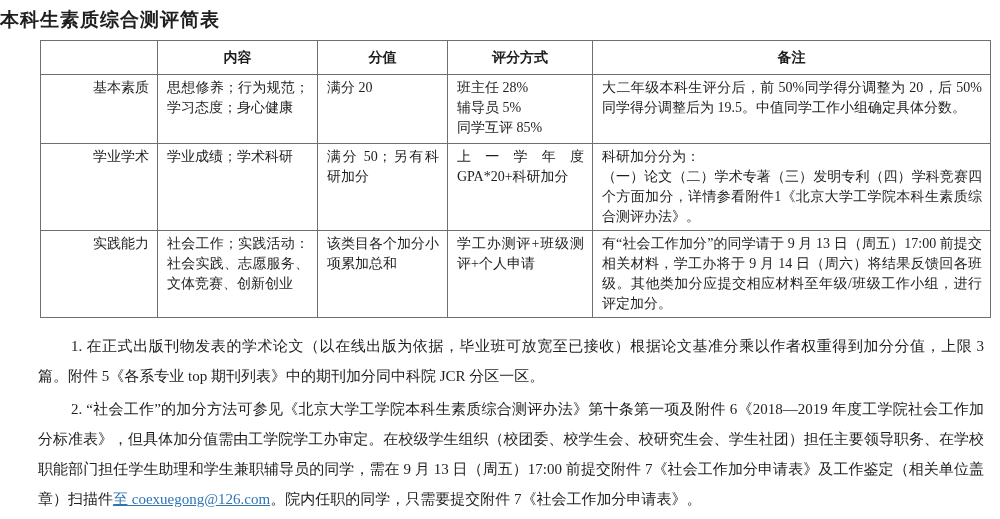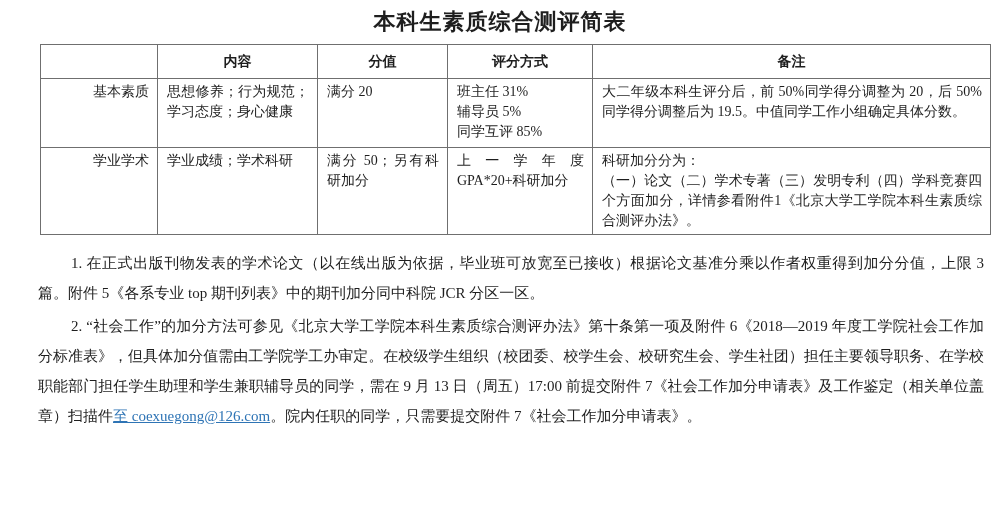--- a/index.html
+++ b/index.html
@@ -5,22 +5,22 @@
   html,body { margin:0; padding:0; background:#ffffff; }
   body {
     width:1000px; height:519px; overflow:hidden;
     font-family:"Liberation Serif","DejaVu Serif",serif;
     color:#1e1e1e;
   }
   .page { position:relative; width:1000px; height:519px; }
 
   .doc-title {
     margin:0; padding-top:7px;
-    text-align:center;
-    font-size:22px; font-weight:bold; letter-spacing:1px;
+    text-align:left;
+    font-size:19px; font-weight:bold; letter-spacing:1px;
   }
 
   table.eval {
     border-collapse:collapse; table-layout:fixed;
     margin:7px 0 0 40px; width:950px;
   }
   table.eval th, table.eval td {
     border:1px solid #6f6f6f;
     padding:3px 8px 3px 9px;
     vertical-align:top;
@@ -73,39 +73,46 @@
         <th>评分方式</th>
         <th>备注</th>
       </tr>
     </thead>
     <tbody>
       <tr class="r1">
         <td class="cat">基本素质</td>
         <td class="just">思想修养；行为规范；学习态度；身心健康</td>
         <td>满分 20</td>
         <td>
-          <div>班主任 31%</div>
+          <div>班主任 28%</div>
           <div>辅导员 5%</div>
           <div>同学互评 85%</div>
         </td>
         <td class="just">大二年级本科生评分后，前 50%同学得分调整为 20，后 50%同学得分调整后为 19.5。中值同学工作小组确定具体分数。</td>
       </tr>
       <tr class="r2">
         <td class="cat">学业学术</td>
         <td class="just">学业成绩；学术科研</td>
         <td class="just">满分 50；另有科研加分</td>
         <td>
           <div class="spread">上一学年度</div>
           <div>GPA*20+科研加分</div>
         </td>
         <td class="just">
           <div>科研加分分为：</div>
           <div>（一）论文（二）学术专著（三）发明专利（四）学科竞赛四个方面加分，详情参看附件1《北京大学工学院本科生素质综合测评办法》。</div>
         </td>
       </tr>
+      <tr class="r3">
+        <td class="cat">实践能力</td>
+        <td class="just">社会工作；实践活动：社会实践、志愿服务、文体竞赛、创新创业</td>
+        <td class="just">该类目各个加分小项累加总和</td>
+        <td class="just">学工办测评+班级测评+个人申请</td>
+        <td class="just">有“社会工作加分”的同学请于 9 月 13 日（周五）17:00 前提交相关材料，学工办将于 9 月 14 日（周六）将结果反馈回各班级。其他类加分应提交相应材料至年级/班级工作小组，进行评定加分。</td>
+      </tr>
     </tbody>
   </table>
 
   <div class="notes">
     <p>1. 在正式出版刊物发表的学术论文（以在线出版为依据，毕业班可放宽至已接收）根据论文基准分乘以作者权重得到加分分值，上限 3 篇。附件 5《各系专业 top 期刊列表》中的期刊加分同中科院 JCR 分区一区。</p>
     <p><span>2. “社会工作”的加分方法可参见《北京大学工学院本科生素质综合测评办法》第十条第一项及附件 6《2018—2019 年度工学院社会工作加分标准表》，但具体加分值需由工学院学工办审定。在校级学生组织（校团委、校学生会、校研究生会、学生社团）担任主要领导职务、在学校职能部门担任学生助理和学生兼职辅导员的同学，需在 9 月 13 日（周五）17:00 前提交附件 7《社会工作加分申请表》及工作鉴定（相关单位盖章）扫描件</span><a class="email-link">至 coexuegong@126.com</a><span>。院内任职的同学，只需要提交附件 7《社会工作加分申请表》。</span></p>
   </div>
 
 </div>
 

